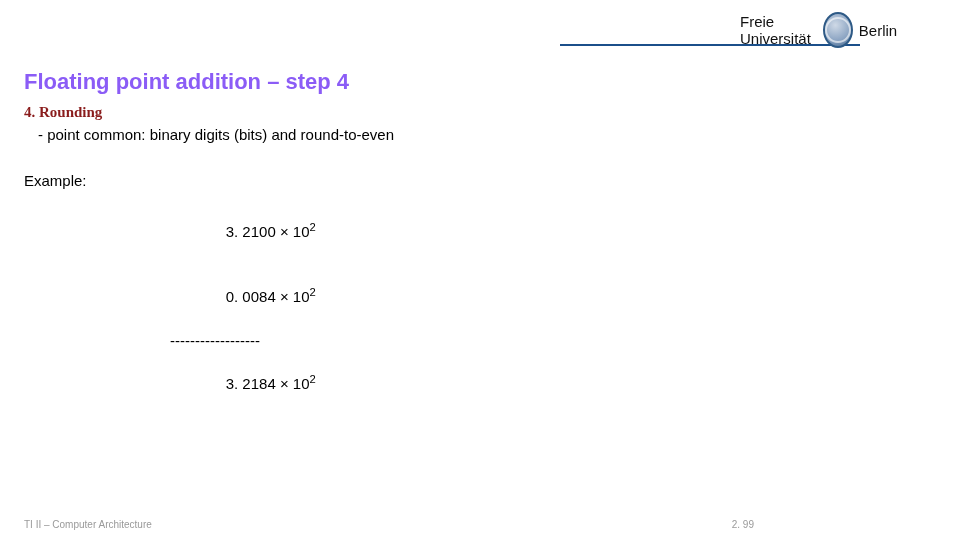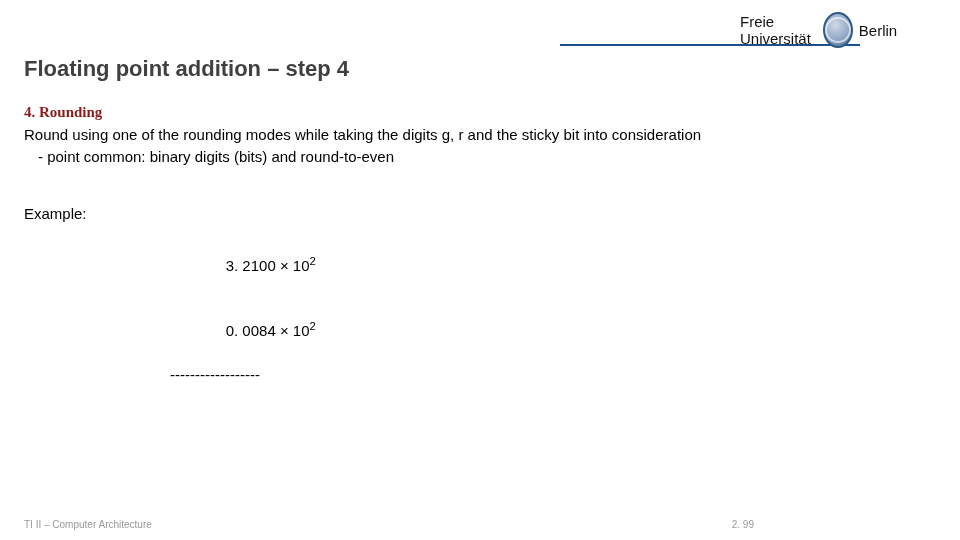--- a/index.html
+++ b/index.html
@@ -13,28 +13,28 @@
   .brand .word { font-size: 15px; color: #111; }
   .brand .seal {
     width: 36px; height: 36px; border-radius: 50%;
     background: radial-gradient(circle at 40% 35%, #cfd9e6 0%, #8aa3c2 60%, #3a5f87 100%);
     border: 2px solid #2e5a86;
     display: flex; align-items: center; justify-content: center;
   }
   .brand .seal::after { content: ""; width: 22px; height: 22px; border-radius: 50%; border: 2px solid #fff; opacity: .6; }
 
   
-  .title { position: absolute; top: 56px; left: 24px; font-size: 22px; font-weight: 700; color: #404040; }
+  .title { position: absolute; top: 69px; left: 24px; font-size: 22px; font-weight: 700; color: #8b5cf6; }
 
   
   .body { position: absolute; top: 102px; left: 24px; right: 24px; font-size: 15px; line-height: 1.45; }
   .step-label { font-weight: 700; color: #8a1c1c; font-family: Liberation Serif, serif; }
   .indent { padding-left: 14px; }
 
-  .example-block { margin-top: 36px; }
+  .example-block { margin-top: 24px; }
   .calc { margin-top: 8px; margin-left: 160px; font-family: Arial, Helvetica, sans-serif; }
   .calc .row { white-space: pre; }
   .dashes { margin-left: 146px; letter-spacing: 0; }
 
   .rounded { margin-top: 24px; }
   .rounded .lbl { font-weight: 700; }
   .rounded .val { color: #c28a2a; margin-left: 8px; }
 
   sup { font-size: 0.75em; line-height: 0; }
 
@@ -50,35 +50,39 @@
   <div class="brand">
     <span class="word">Freie Universität</span>
     <span class="seal"></span>
     <span class="word">Berlin</span>
   </div>
 
   <div class="title">Floating point addition – step 4</div>
 
   <div class="body">
     <div class="step-label">4. Rounding</div>
-    <div>Round using one of the rounding modes while taking the digits g, r and the sticky bit into consideration</div>
     <div class="indent">- point common: binary digits (bits) and round-to-even</div>
 
     <div class="example-block">
       <div>Example:</div>
 
       <div class="calc">
         <div class="row">
           <span>3. 2100 </span><span>×</span><span> 10</span><sup>2</sup>
         </div>
         <div class="row">
           <span>0. 0084 </span><span>×</span><span> 10</span><sup>2</sup>
         </div>
       </div>
       <div class="dashes">------------------</div>
+      <div class="calc" style="margin-top:0">
+        <div class="row">
+          <span>3. 2184 </span><span>×</span><span> 10</span><sup>2</sup>
+        </div>
+      </div>
 
     </div>
   </div>
 
   <div class="footer">
     <span>TI II – Computer Architecture</span>
     <span>2. 99</span>
   </div>
 
 </div>

